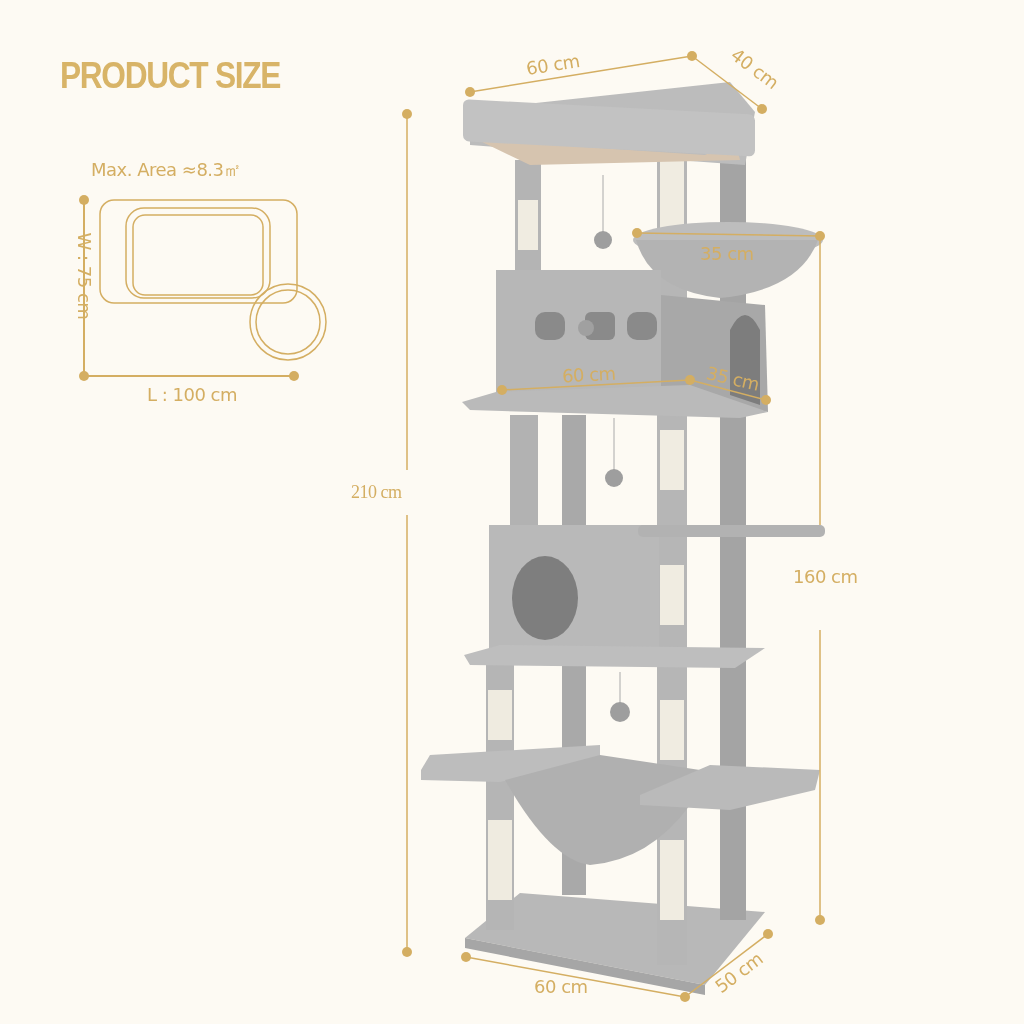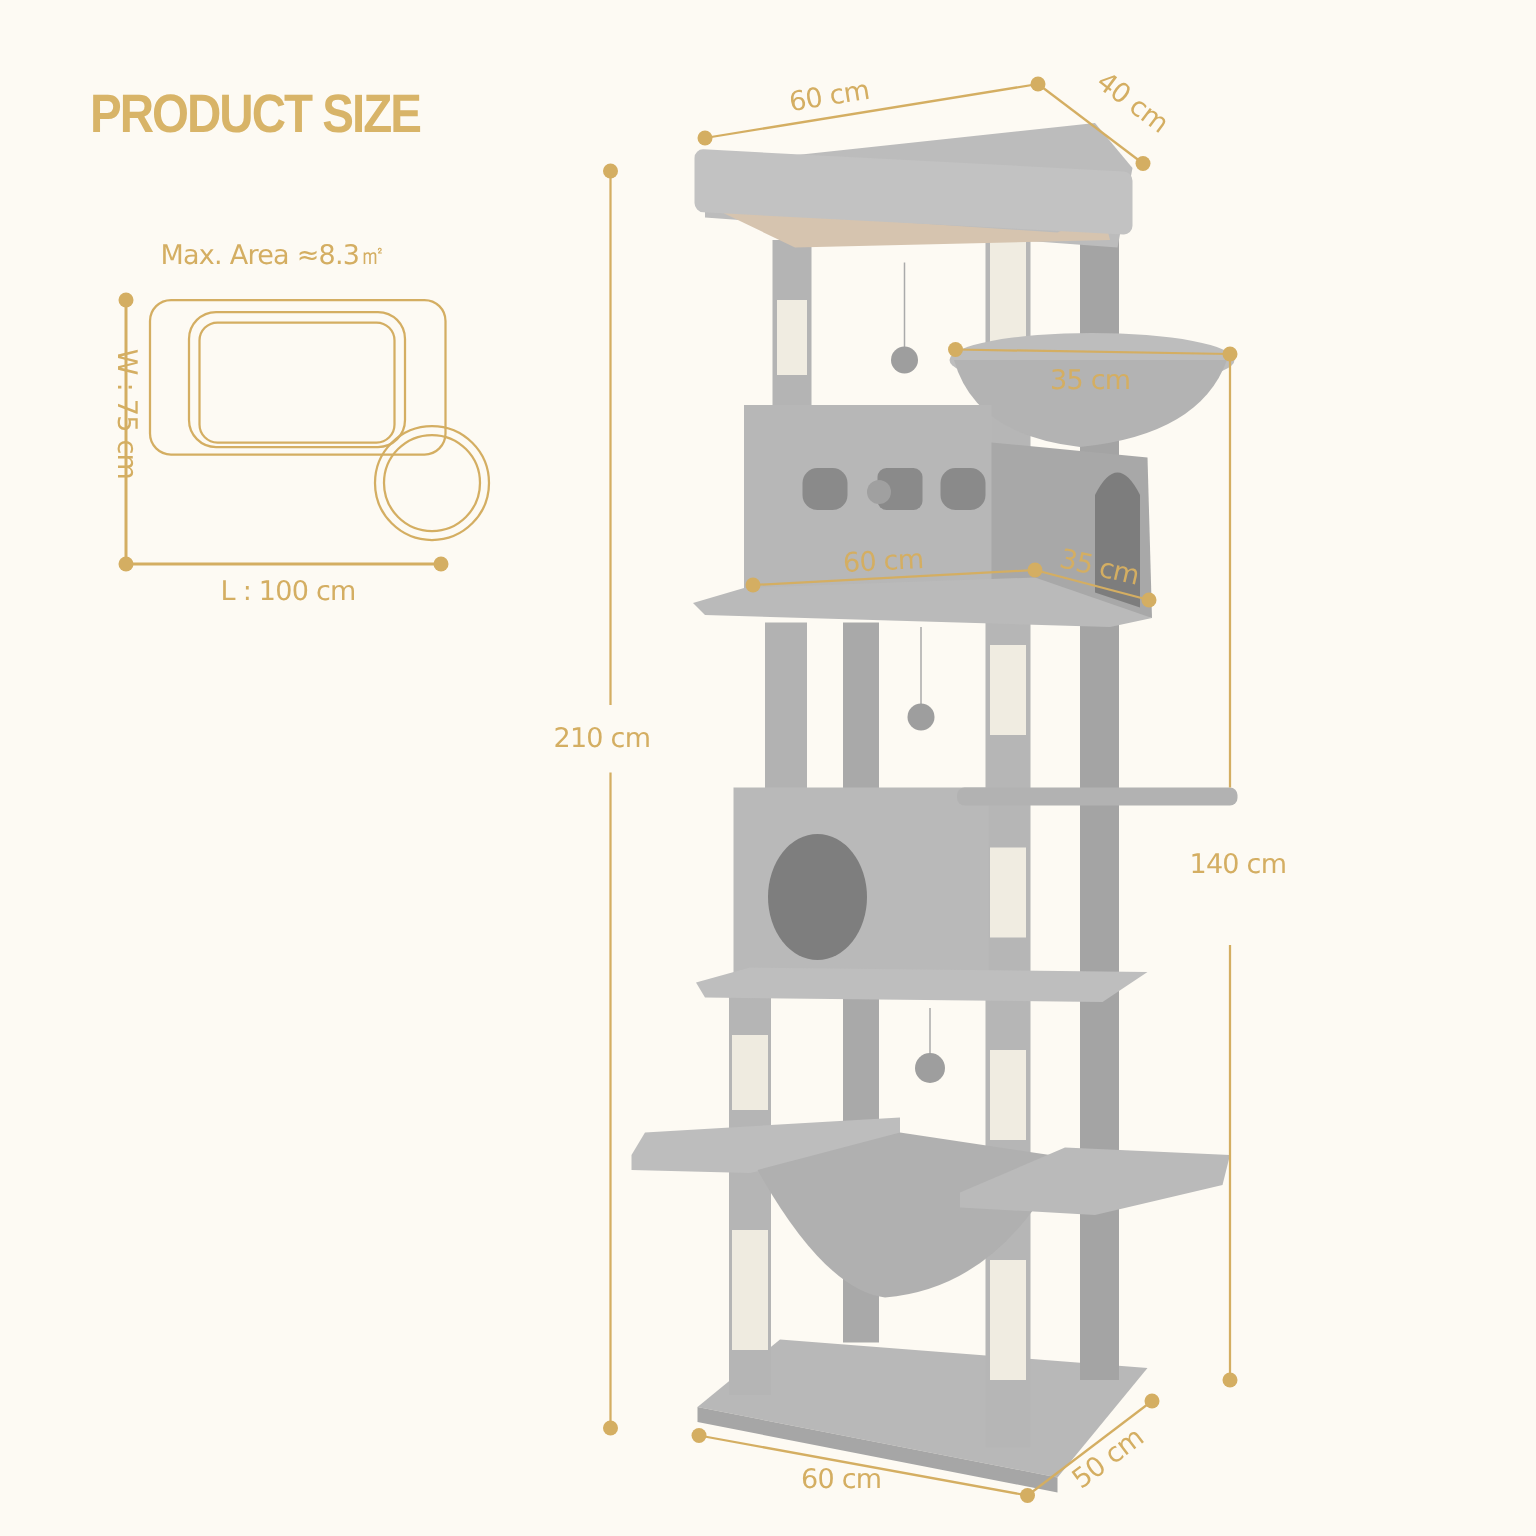--- a/index.html
+++ b/index.html
@@ -20,21 +20,21 @@
     font-family: "DejaVu Sans", sans-serif; font-size: 18px;
     white-space: nowrap; letter-spacing: -0.5px;
   }
   svg.stage { position: absolute; left: 0; top: 0; }
 </style>
 </head>
 <body>
 
 <div class="title">PRODUCT SIZE</div>
 
-<div class="lbl" style="left:107px;top:158px;">Max. Area ≈8.3㎡</div>
+<div class="lbl" style="left:91px;top:158px;">Max. Area ≈8.3㎡</div>
 <div class="lbl" style="left:44px;top:262px;transform:rotate(90deg);transform-origin:center;width:80px;text-align:center;">W : 75 cm</div>
 <div class="lbl" style="left:147px;top:384px;">L : 100 cm</div>
 
 <svg class="stage" width="1024" height="1024" viewBox="0 0 1024 1024">
 
   <g fill="none" stroke="#d4ae62" stroke-width="1.5">
     <line x1="84" y1="200" x2="84" y2="376" stroke-width="2"></line>
     <line x1="84" y1="376" x2="294" y2="376" stroke-width="2"></line>
     <rect x="100" y="200" width="197" height="103" rx="14"></rect>
     <rect x="126" y="208" width="144" height="90" rx="18"></rect>
@@ -136,16 +136,16 @@
       <circle cx="685" cy="997" r="5"></circle>
       <circle cx="768" cy="934" r="5"></circle>
   </g>
 </svg>
 
 <div class="lbl" style="left:526px;top:54px;transform:rotate(-9deg);">60 cm</div>
 <div class="lbl" style="left:728px;top:58px;transform:rotate(37deg);">40 cm</div>
 <div class="lbl" style="left:700px;top:243px;">35 cm</div>
 <div class="lbl" style="left:562px;top:364px;transform:rotate(-3deg);">60 cm</div>
 <div class="lbl" style="left:706px;top:368px;transform:rotate(13deg);">35 cm</div>
-<div class="lbl" style="left:369px;top:482px;">210 cm</div>
-<div class="lbl" style="left:793px;top:566px;">140 cm</div>
+<div class="lbl" style="left:351px;top:482px;font-family:Liberation Serif, serif;">210 cm</div>
+<div class="lbl" style="left:793px;top:566px;">160 cm</div>
 <div class="lbl" style="left:534px;top:976px;">60 cm</div>
 <div class="lbl" style="left:712px;top:962px;transform:rotate(-37deg);">50 cm</div>
 
 </body></html>

